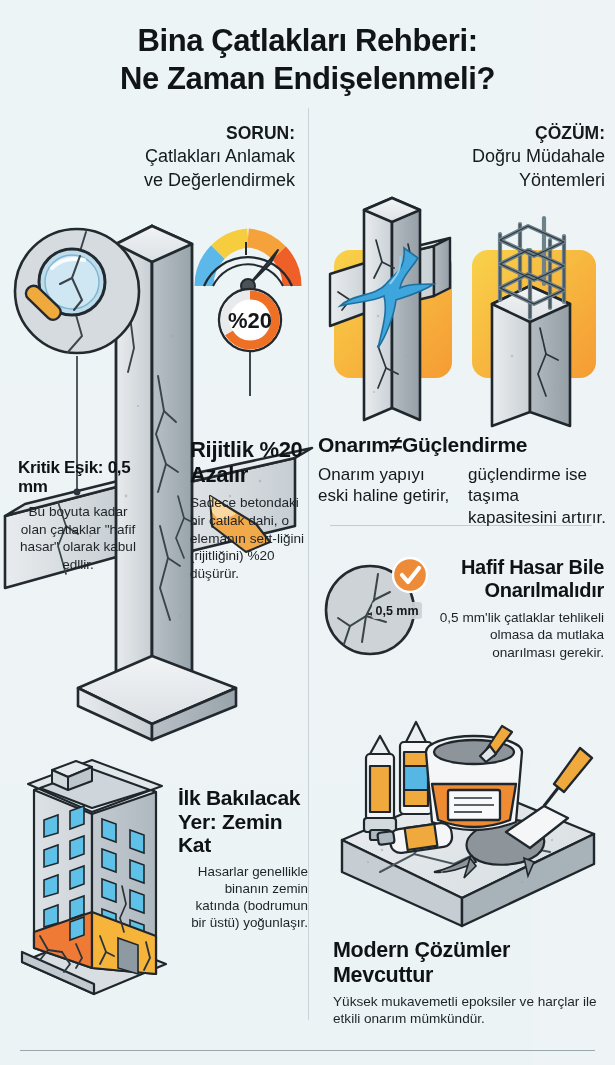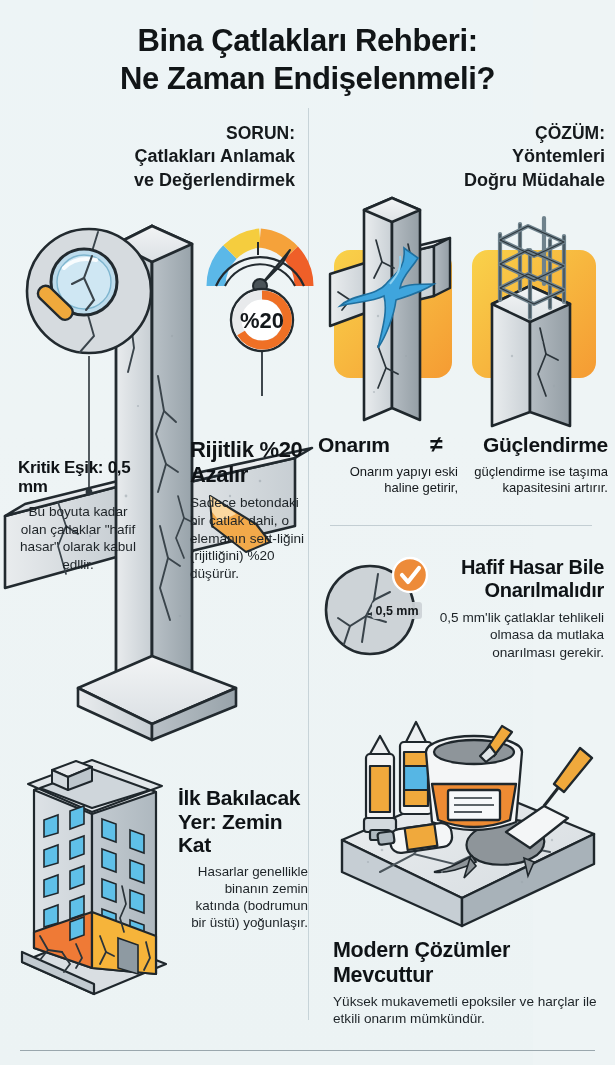--- a/index.html
+++ b/index.html
@@ -15,21 +15,21 @@
         background:linear-gradient(180deg,#edf4f6 0%,#eef4f5 40%,#ecf3f4 100%);}
 
   
   .title{position:absolute;left:0;top:22px;width:615px;text-align:center;}
   .title .ln{display:block;font-size:31px;font-weight:bold;line-height:1.22;
              letter-spacing:-0.4px;color:#111517;}
 
   
   .colhead{position:absolute;text-align:right;}
   .colhead .kicker{font-size:17.5px;font-weight:bold;line-height:1.3;color:#15191c;}
-  .colhead .sub{font-size:18px;font-weight:bold;line-height:1.32;color:#15191c;}
+  .colhead .sub{font-size:18px;font-weight:normal;line-height:1.32;color:#15191c;}
   #sorun-head{left:10px;top:122px;width:285px;}
   #cozum-head{left:320px;top:122px;width:285px;}
 
   
   .vdiv{position:absolute;left:308px;top:108px;width:1px;height:912px;
         background:#bfcdd2;opacity:.85;}
   .hdiv{position:absolute;height:1px;background:#c3ced3;}
   #hdiv-onarim{left:330px;top:525px;width:262px;}
   #hdiv-bottom{left:20px;top:1050px;width:575px;background:#9aa7ad;}
 
@@ -40,43 +40,43 @@
   
   #kritik-block{position:absolute;left:18px;top:438px;width:120px;}
   #kritik-block .hl{font-size:17px;margin-top:20px;}
   #kritik-block .body{margin-top:7px;text-align:center;font-size:13.6px;line-height:1.3;}
   #rijitlik-block{position:absolute;left:190px;top:438px;width:118px;}
   #rijitlik-block .hl{font-size:22px;}
   #rijitlik-block .body{margin-top:7px;font-size:13.6px;line-height:1.3;}
 
   
   #onarim-block{position:absolute;left:318px;top:432px;width:290px;text-align:center;}
-  #onarim-block .hl{font-size:21px;display:flex;justify-content:space-between;align-items:center;gap:9px;}
+  #onarim-block .hl{font-size:21px;display:flex;justify-content:flex-start;align-items:center;}
   #onarim-block .neq{font-size:23px;font-weight:bold;}
   .onarim-cols{display:flex;gap:10px;margin-top:6px;}
-  .onarim-cols > div{flex:1;font-size:13px;line-height:1.26;text-align:right;}
+  .onarim-cols > div{flex:1;font-size:17px;line-height:1.26;text-align:left;}
 
   
   #hafif-block{position:absolute;left:432px;top:556px;width:172px;text-align:right;}
   #hafif-block .hl{font-size:20px;line-height:1.14;}
   #hafif-block .body{margin-top:7px;font-size:13.6px;line-height:1.3;}
 
   
   #zemin-block{position:absolute;left:178px;top:786px;width:130px;}
   #zemin-block .hl{font-size:21px;line-height:1.12;}
   #zemin-block .body{margin-top:6px;font-size:13.4px;line-height:1.29;text-align:right;}
 
   
   #modern-block{position:absolute;left:333px;top:938px;width:272px;}
   #modern-block .hl{font-size:21.5px;line-height:1.14;}
   #modern-block .body{margin-top:6px;font-size:13.6px;line-height:1.28;}
 
   
   .illus{position:absolute;}
-  #illus-left-top{left:16px;top:196px;width:300px;height:250px;}
+  #illus-left-top{left:4px;top:196px;width:300px;height:250px;}
   #illus-right-top{left:316px;top:196px;width:292px;height:238px;}
   #illus-col{left:60px;top:196px;width:200px;height:540px;}
   #illus-building{left:14px;top:736px;width:160px;height:258px;}
   #illus-tools{left:322px;top:722px;width:285px;height:215px;}
   #illus-crackdisc{left:322px;top:556px;width:110px;height:104px;}
   svg{display:block;overflow:visible;}
 </style>
 </head>
 <body>
 
@@ -91,22 +91,22 @@
   <div class="hdiv" id="hdiv-onarim"></div>
   <div class="hdiv" id="hdiv-bottom"></div>
 
   <div class="colhead" id="sorun-head">
     <div class="kicker">SORUN:</div>
     <div class="sub">Çatlakları Anlamak</div>
     <div class="sub">ve Değerlendirmek</div>
   </div>
   <div class="colhead" id="cozum-head">
     <div class="kicker">ÇÖZÜM:</div>
+    <div class="sub">Doğru Müdahale</div>
     <div class="sub">Yöntemleri</div>
-    <div class="sub">Doğru Müdahale</div>
   </div>
 
   <div class="illus" id="illus-col">
     <svg width="200" height="540" viewBox="0 0 200 540">
       <defs>
         <linearGradient id="conc1" x1="0" y1="0" x2="1" y2="0">
           <stop offset="0" stop-color="#e9ecee"></stop>
             <stop offset="1" stop-color="#c7ced3"></stop>
         </linearGradient>
         <linearGradient id="conc2" x1="0" y1="0" x2="1" y2="0">

